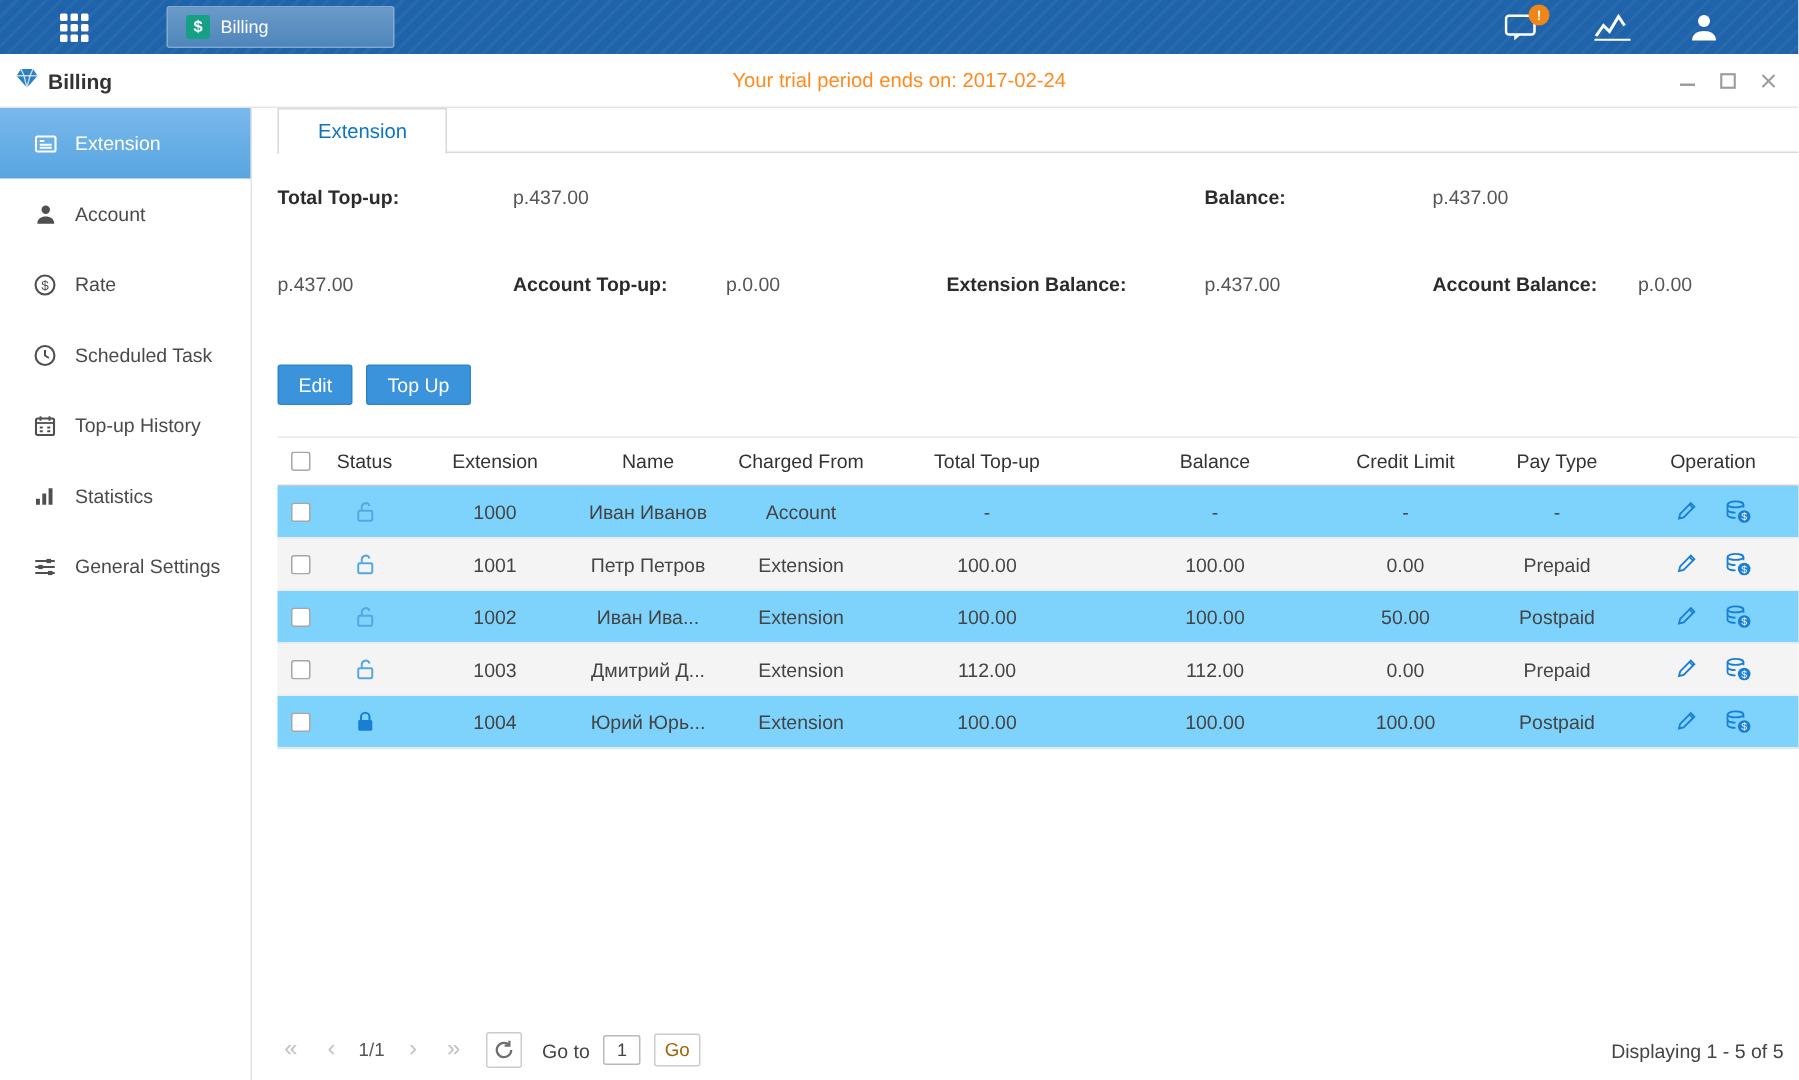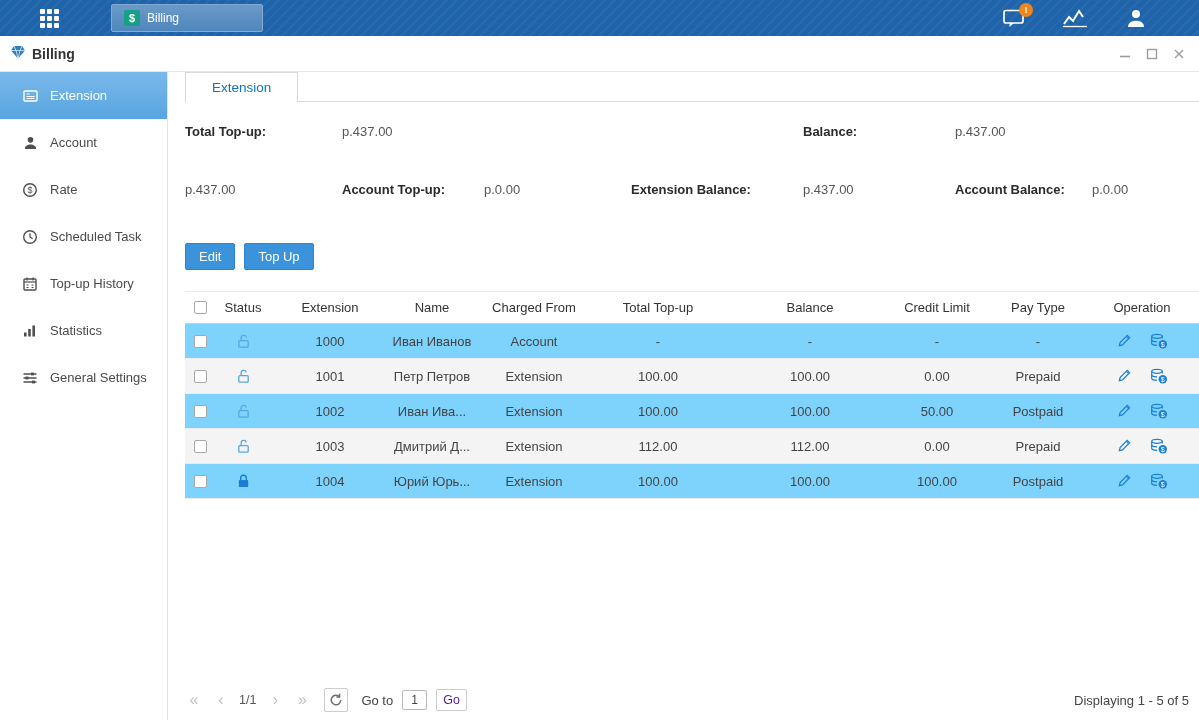--- a/index.html
+++ b/index.html
@@ -77,21 +77,21 @@
   
   .pager { margin-top:auto; margin-bottom:8px; display:flex; align-items:center; font-size:13px; color:#555; flex-shrink:0; }
   .pg-btn { width:18px; text-align:center; font-size:16px; color:#c2c2c2; cursor:pointer; margin-right:9px; user-select:none; }
   .pg-info { margin-right:10px; color:#555; font-size:12.5px; }
   .pg-refresh { width:24px; height:24px; border:1px solid #ccc; border-radius:2px; background:#fff;
     display:inline-flex; align-items:center; justify-content:center; cursor:pointer; margin:0 13px 0 4px; }
   .pg-goto-label { margin-right:9px; color:#444; }
   .pg-input { width:25px; height:20px; border:1px solid #b9b9b9; border-radius:2px; text-align:center;
     font-size:12px; color:#444; margin-right:9px; font-family:inherit; }
   .pg-go { height:22px; padding:0 6px; border:1px solid #ccc; border-radius:2px; background:#fff;
-    font-size:12.5px; color:#4c1d95; cursor:pointer; font-family:inherit; }
+    font-size:12.5px; color:#a16207; cursor:pointer; font-family:inherit; }
   .pg-right { margin-left:auto; display:flex; align-items:center; gap:13px; color:#444; }
   .pg-select { width:47px; height:22px; border:1px solid #b9b9b9; border-radius:2px; display:flex;
     align-items:center; cursor:pointer; background:#fff;padding-left:24px; }
   .pg-select .val { flex:1; padding-left:8px; font-size:12.5px; color:#444; }
   .caret { width:0; height:0; border-left:4px solid transparent; border-right:4px solid transparent;
     border-top:5px solid #777; margin-right:6px; }
 </style>
 </head>
 <body>
 
@@ -140,20 +140,21 @@
     <div class="title-left">
       <span>
         <svg width="16" height="16" viewBox="0 0 16 16">
             <polygon points="4,2 12,2 15,6.5 8,14.5 1,6.5" fill="#2b7fc3"></polygon>
             <polyline points="1,6.5 15,6.5" stroke="#fff" stroke-width="0.9" fill="none" opacity="0.75"></polyline>
             <polyline points="4,2 6,6.5 8,14.5 10,6.5 12,2" stroke="#fff" stroke-width="0.9" fill="none" opacity="0.75"></polyline>
           </svg>
       </span>
       <span>Billing</span>
     </div>
+    <div class="trial">Your trial period ends on: 2017-02-24</div>
     <div class="win-controls">
       <span>
           <svg width="12" height="12" viewBox="0 0 12 12">
             <path d="M1 8.5h10" stroke="#9b9b9b" stroke-width="1.6"></path>
           </svg>
         </span>
       <span>
           <svg width="12" height="12" viewBox="0 0 12 12">
             <rect x="1.5" y="1.5" width="9" height="9" fill="none" stroke="#9b9b9b" stroke-width="1.4"></rect>
           </svg>

